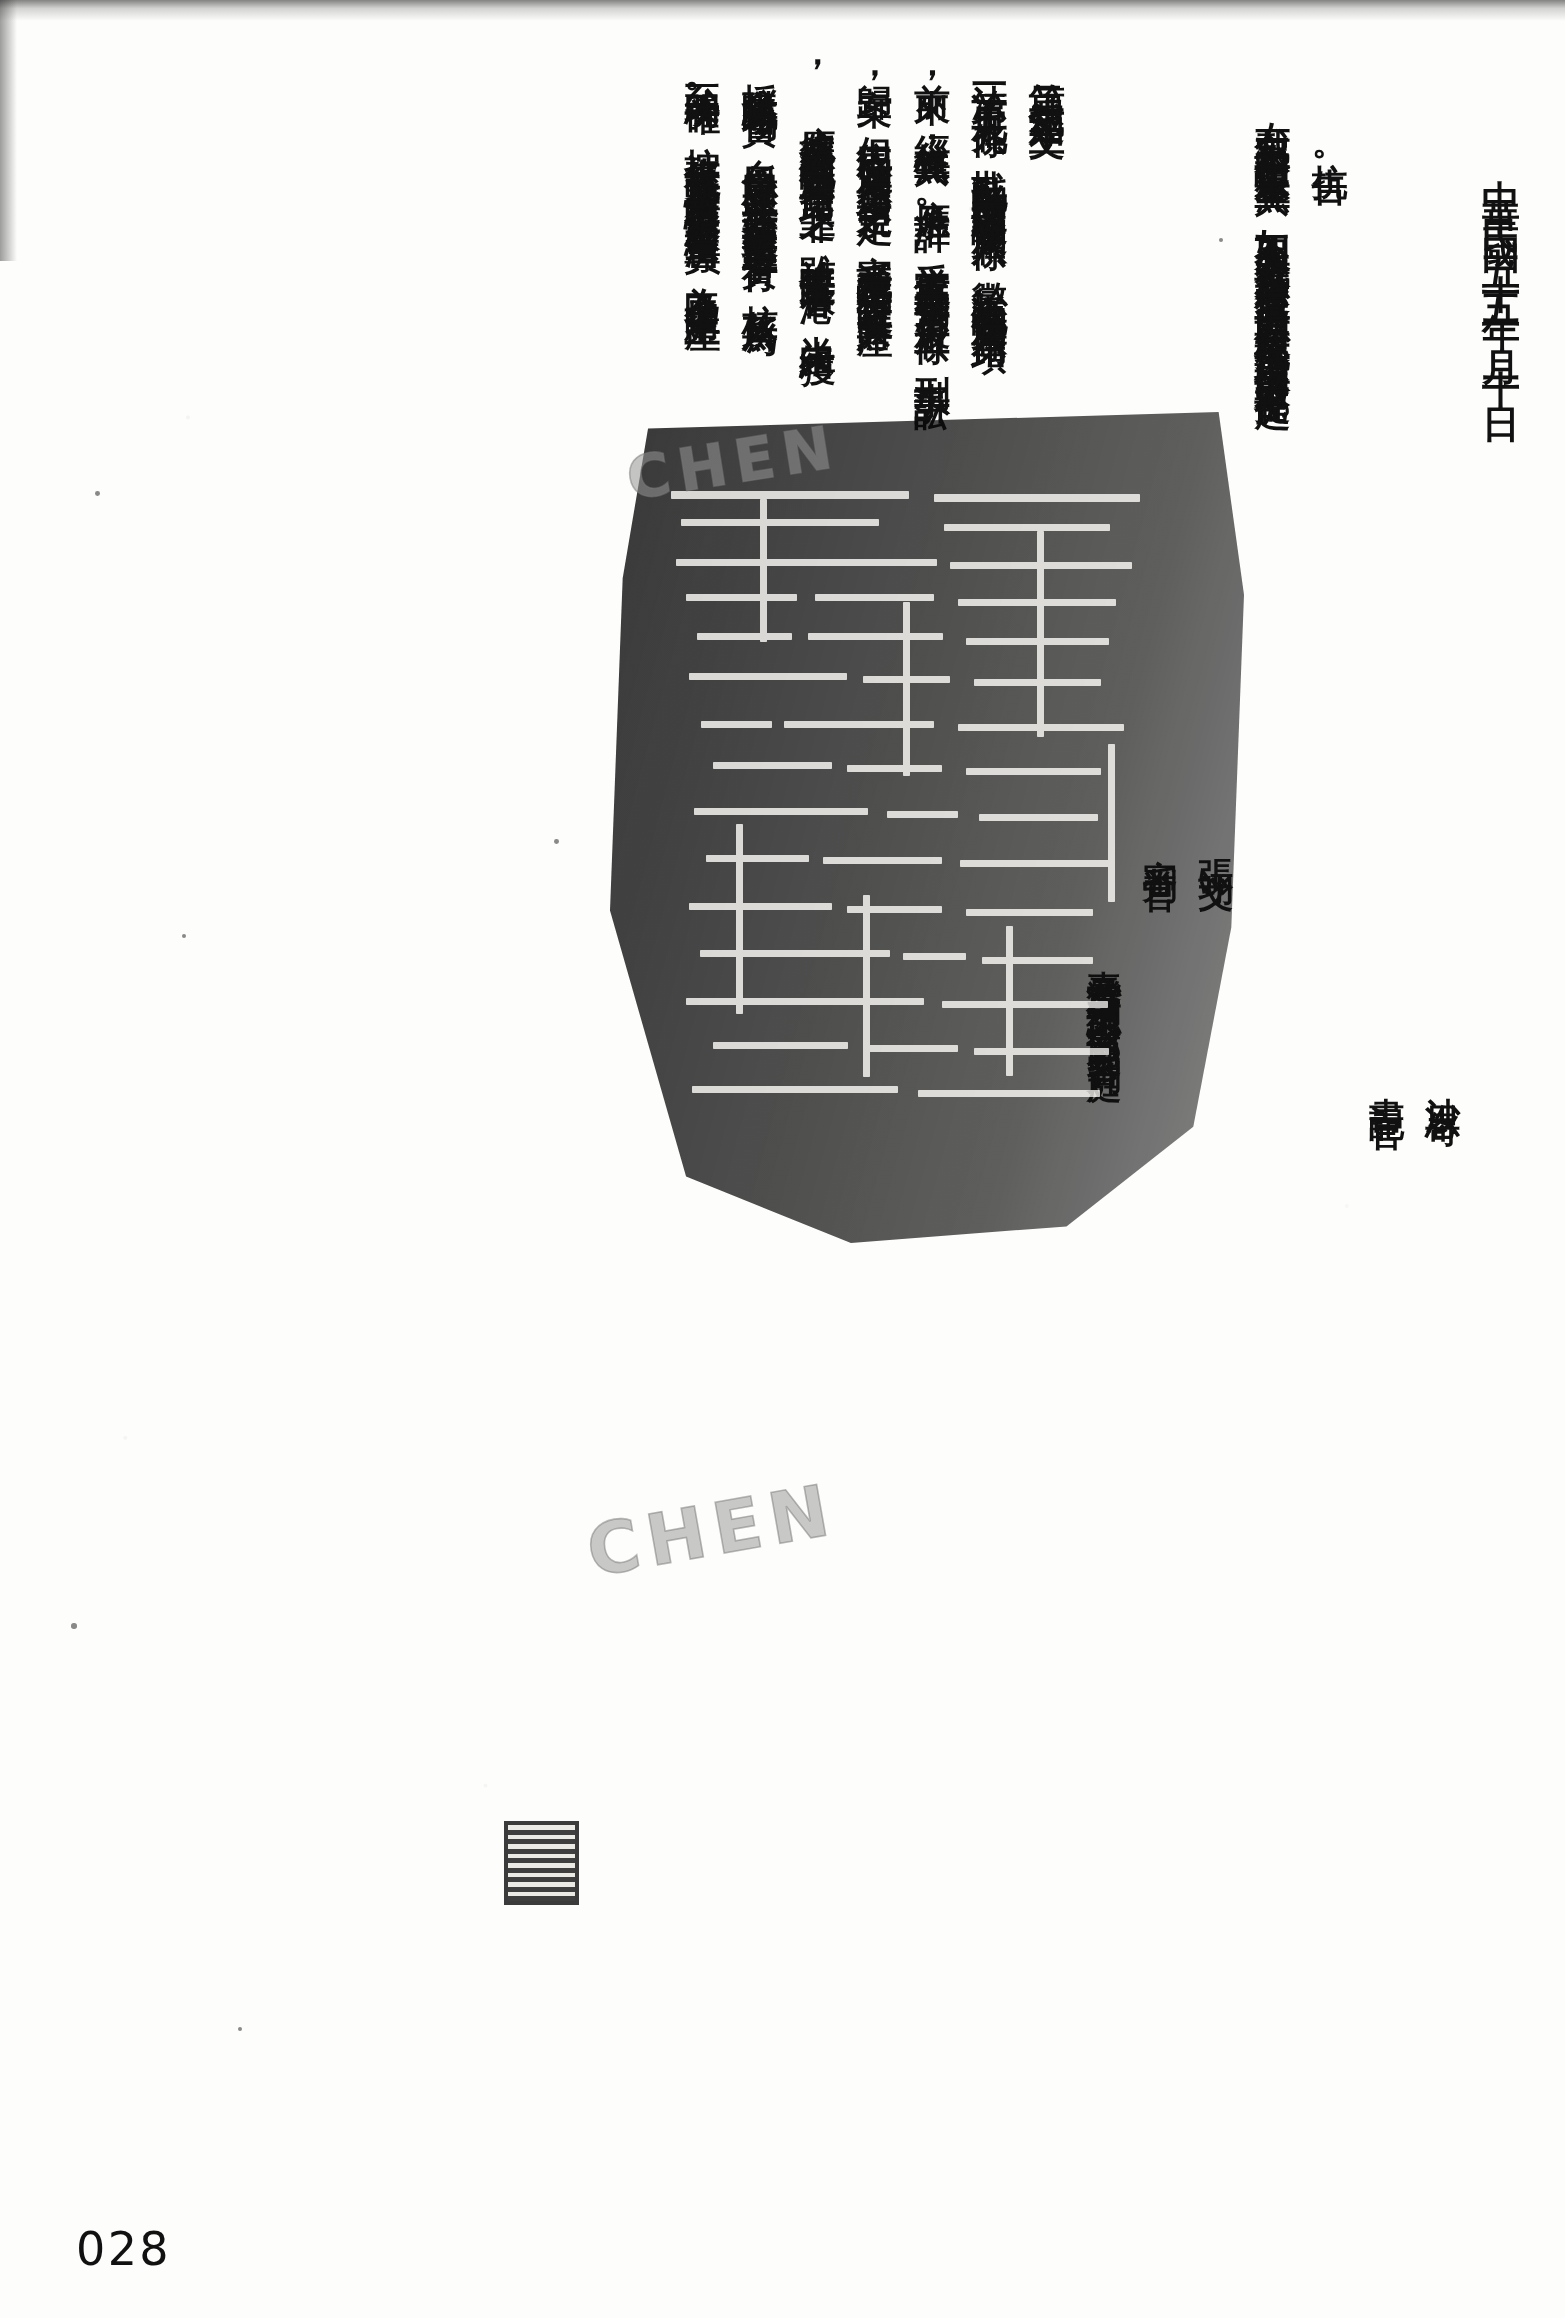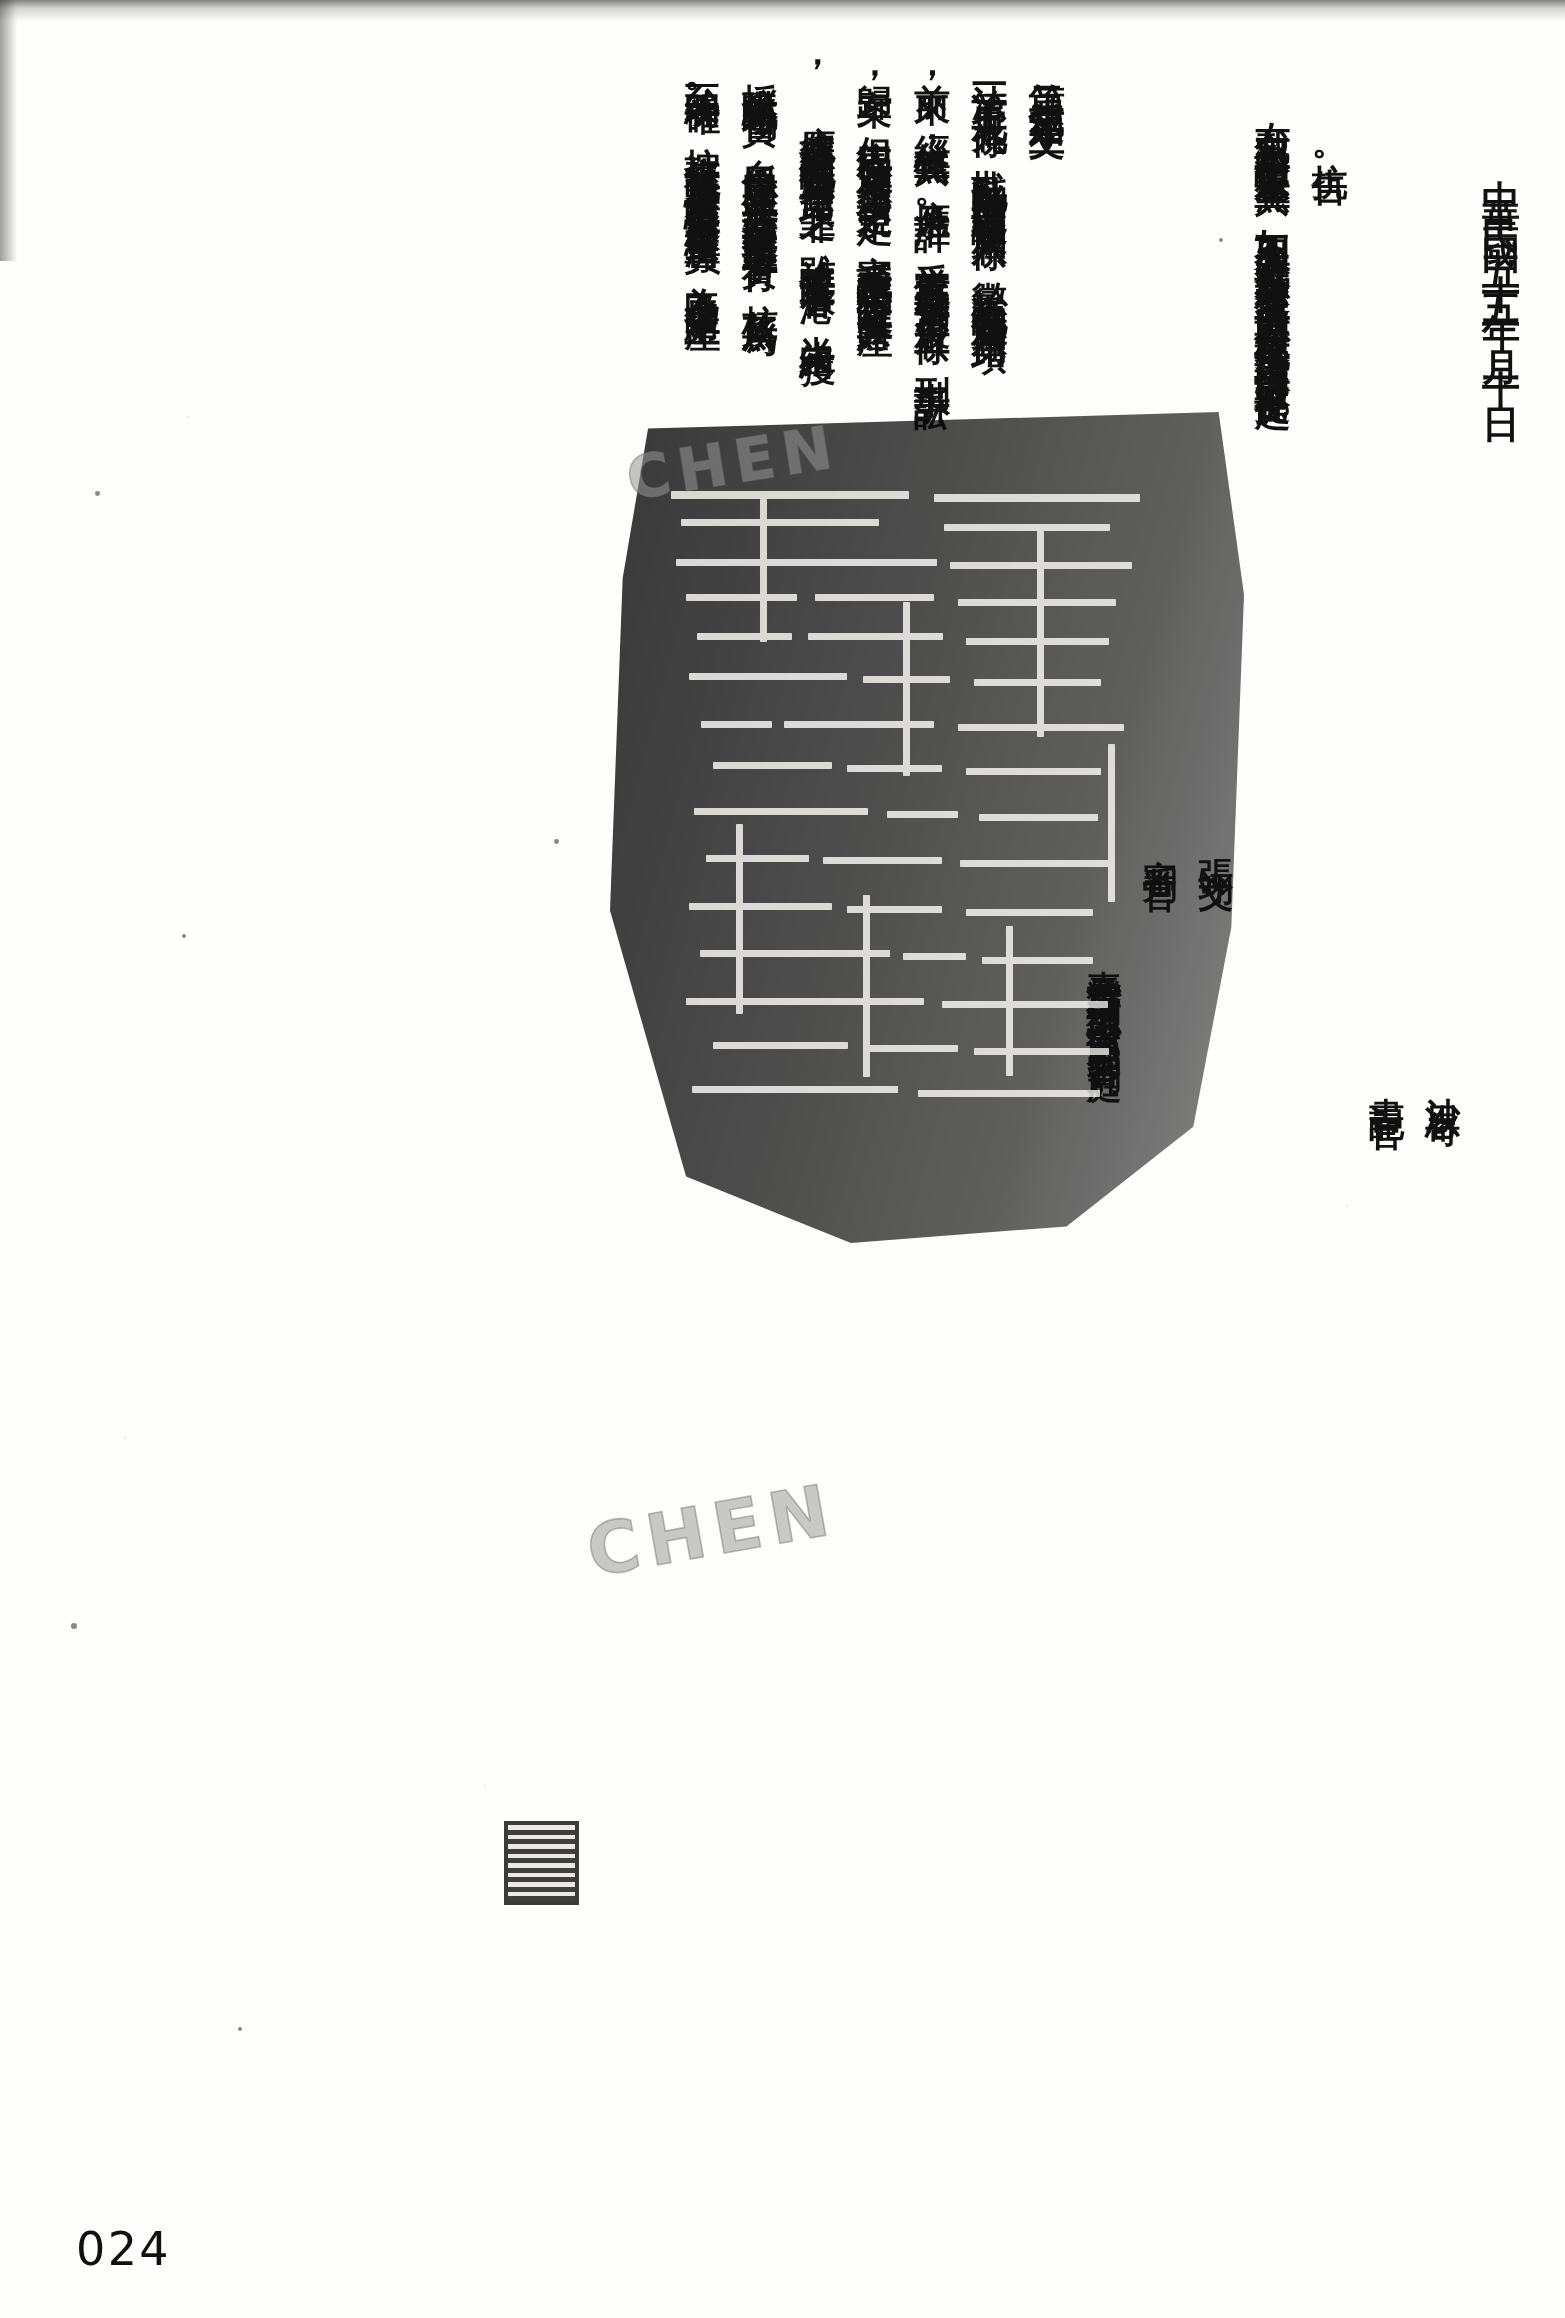--- a/index.html
+++ b/index.html
@@ -260,16 +260,16 @@
 
   <div id="seal"></div>
 
   <div class="speck" style="left:95px; top:491px;  width:4.8px; height:4.8px;"></div>
   <div class="speck" style="left:182px; top:934px; width:4px; height:4px;"></div>
   <div class="speck" style="left:71px;  top:1623px; width:5.5px; height:5.5px;"></div>
   <div class="speck" style="left:238px; top:2027px; width:4px; height:4px;"></div>
   <div class="speck" style="left:554px; top:839px; width:4.8px; height:4.8px;"></div>
   <div class="speck" style="left:1219px;top:238px;  width:4px; height:4px;"></div>
 
-  <div id="page-number">024</div>
+  <div id="page-number">028</div>
 
 </div>
 
 
 </body></html>

